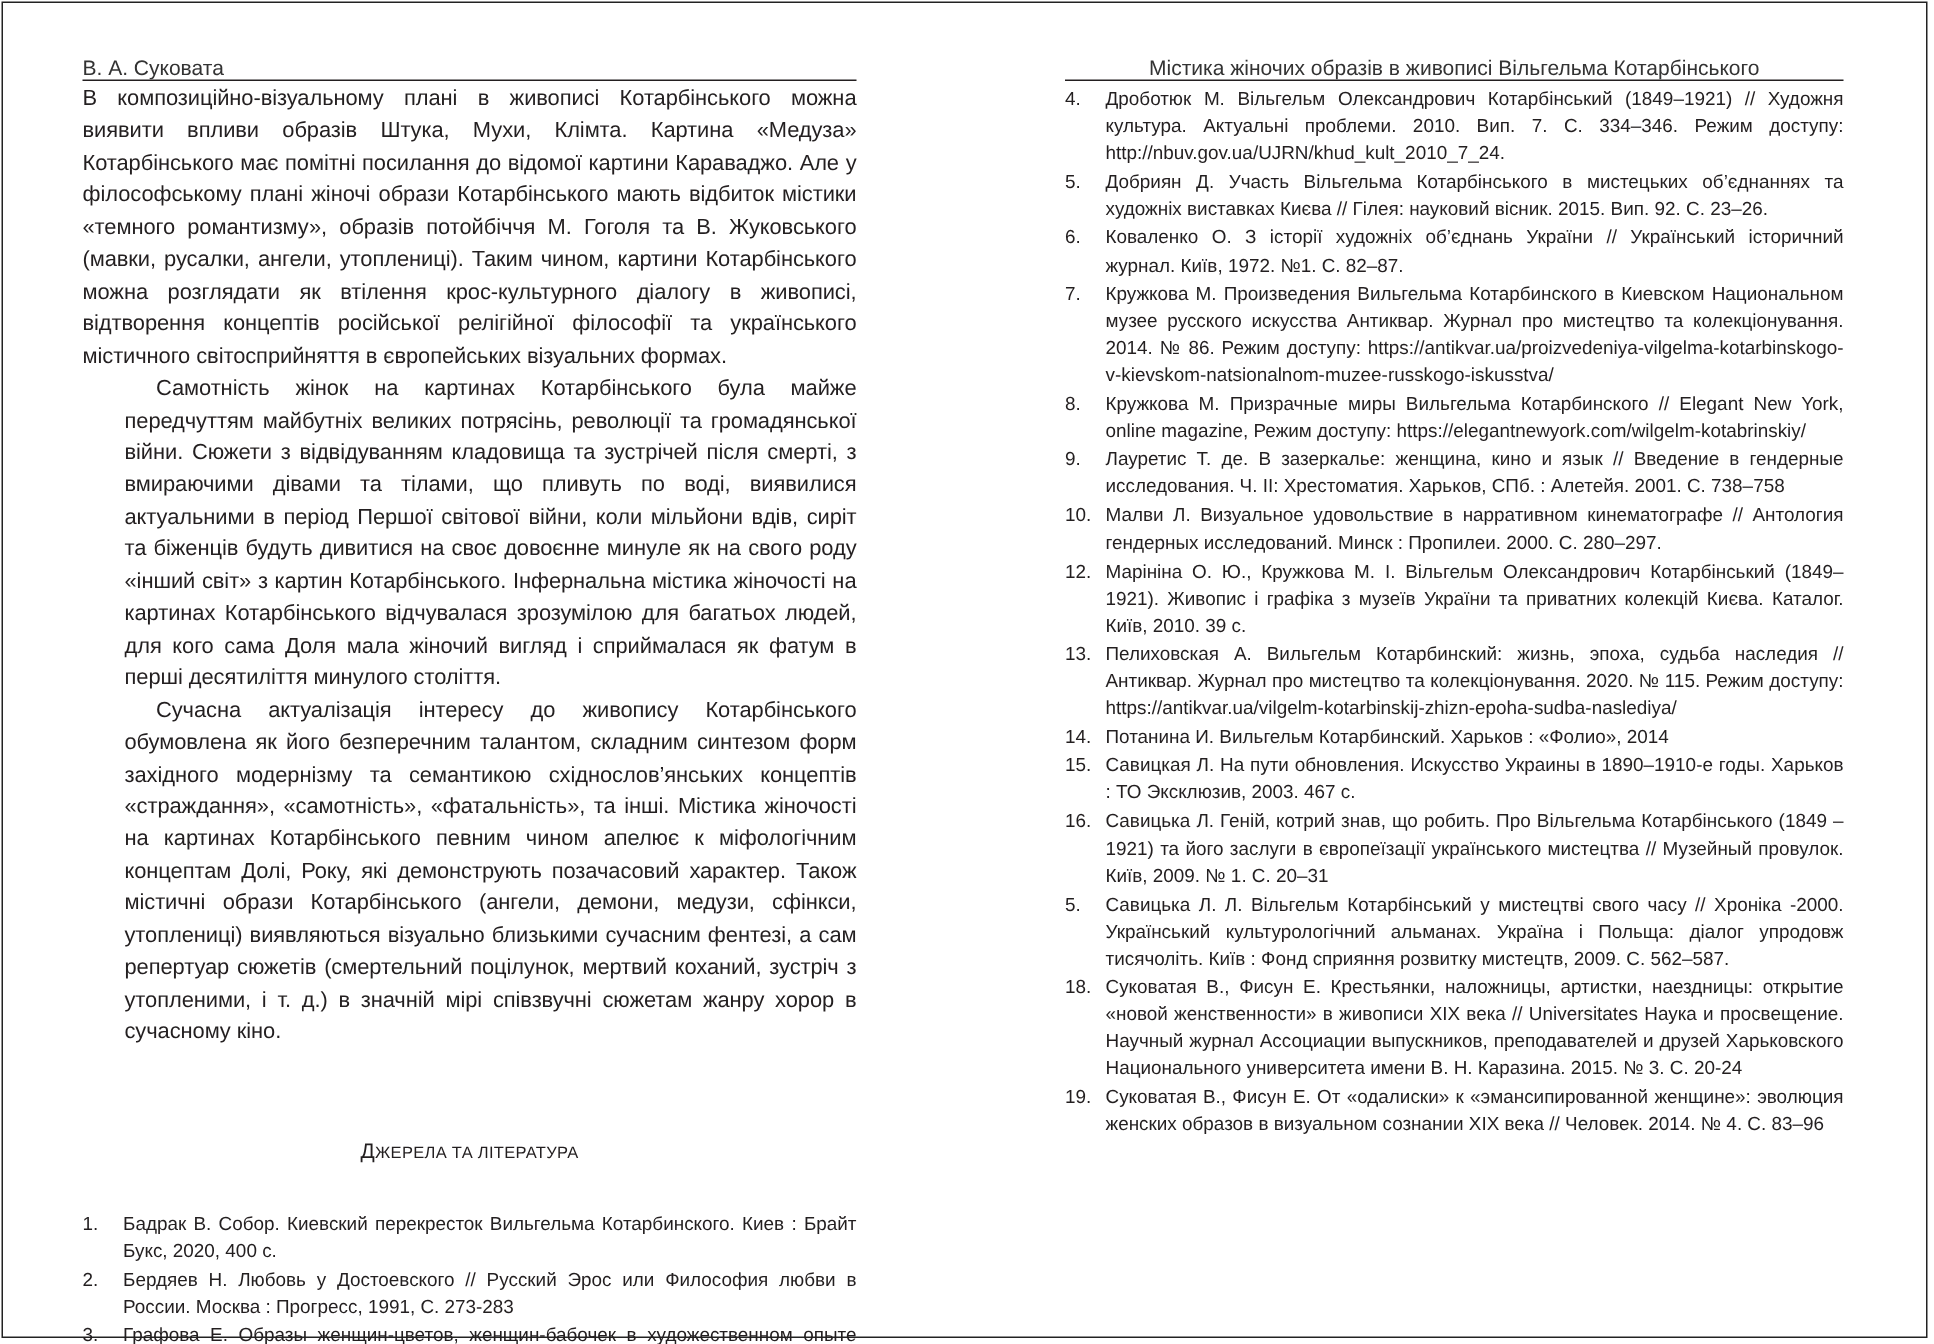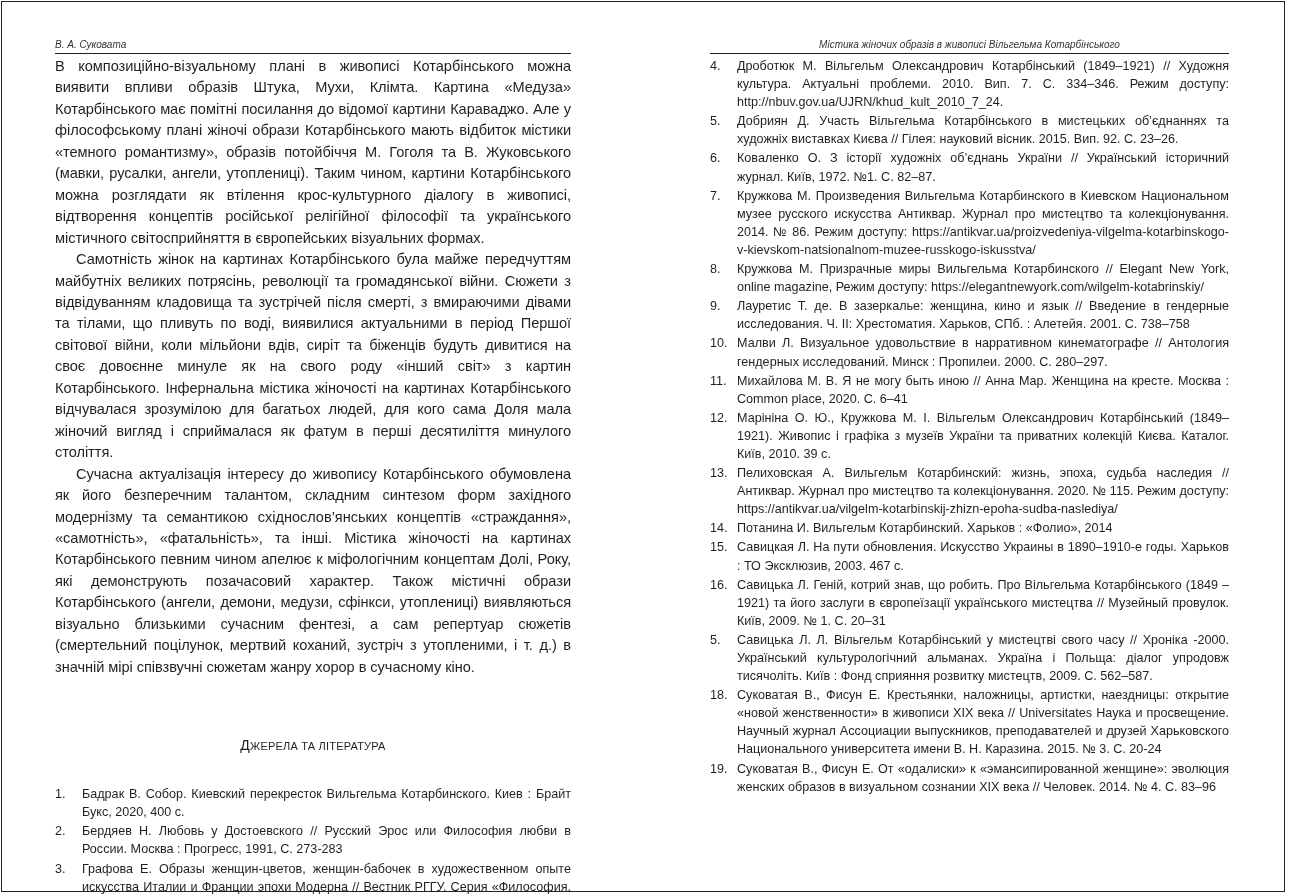--- a/index.html
+++ b/index.html
@@ -26,39 +26,38 @@
     }
     .page {
       position: absolute;
       top: 38px;
       width: 516px;
     }
     .page.left { left: 55px; }
     .page.right { left: 710px; width: 519px; }
 
     .running-head {
-      font-size: 10px;
-      font-style: italic;
+      font-size: 14px;
       line-height: 14px;
       padding-bottom: 1px;
       border-bottom: 1px solid #231f20;
       margin-bottom: 2px;
       color: #333;
     }
     .page.right .running-head { text-align: center; }
 
     .body-text p {
       margin: 0;
       font-size: 14.6px;
       line-height: 21.45px;
       text-align: justify;
       text-align-last: left;
       letter-spacing: -0.05px;
     }
-    .body-text p.indent { text-indent: 21px; }
+    .body-text p.indent { text-indent: 21px; margin-left: 28px; }
 
     .section-title {
       text-align: center;
       margin-top: 59px;
       font-size: 14px;
       letter-spacing: 0.2px;
     }
     .section-title .cap { font-size: 14px; }
     .section-title .sc { font-size: 11px; text-align: right; }
 
@@ -156,24 +155,20 @@
       </li>
       <li>
         <span class="num">9.</span>
         <span class="txt">Лауретис Т. де. В зазеркалье: женщина, кино и язык // Введение в гендерные исследования. Ч. II: Хрестоматия. Харьков, СПб. : Алетейя. 2001. С. 738–758</span>
       </li>
       <li>
         <span class="num">10.</span>
         <span class="txt">Малви Л. Визуальное удовольствие в нарративном кинематографе // Антология гендерных исследований. Минск : Пропилеи. 2000. С. 280–297.</span>
       </li>
       <li>
-        <span class="num">11.</span>
-        <span class="txt">Михайлова М. В. Я не могу быть иною // Анна Мар. Женщина на кресте. Москва : Common place, 2020. С. 6–41</span>
-      </li>
-      <li>
         <span class="num">12.</span>
         <span class="txt">Марініна О. Ю., Кружкова М. І. Вільгельм Олександрович Котарбінський (1849–1921). Живопис і графіка з музеїв України та приватних колекцій Києва. Каталог. Київ, 2010. 39 с.</span>
       </li>
       <li>
         <span class="num">13.</span>
         <span class="txt">Пелиховская А. Вильгельм Котарбинский: жизнь, эпоха, судьба наследия // Антиквар. Журнал про мистецтво та колекціонування. 2020. № 115. Режим доступу: https://antikvar.ua/vilgelm-kotarbinskij-zhizn-epoha-sudba-naslediya/</span>
       </li>
       <li>
         <span class="num">14.</span>
         <span class="txt">Потанина И. Вильгельм Котарбинский. Харьков : «Фолио», 2014</span>

